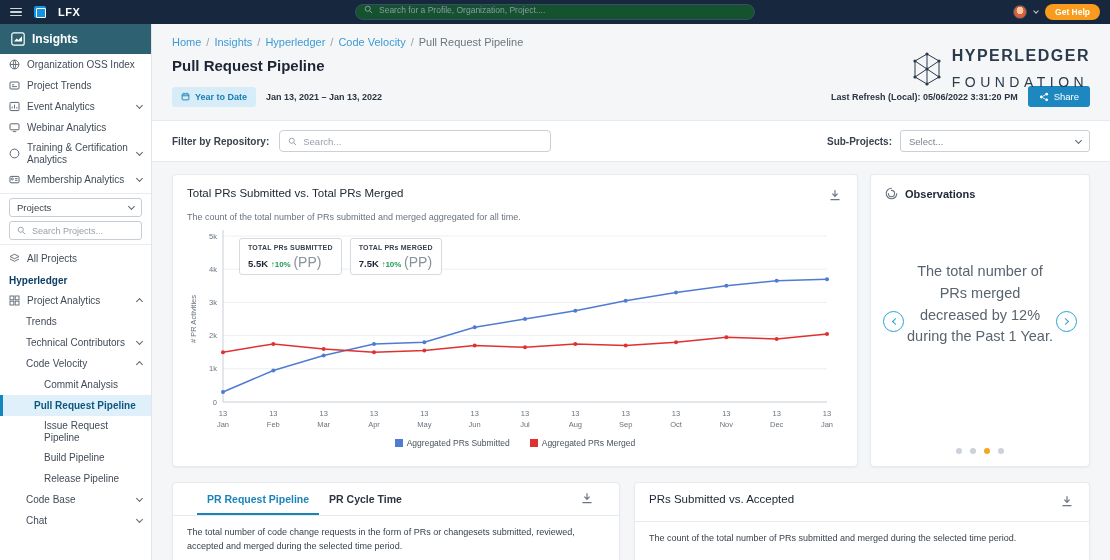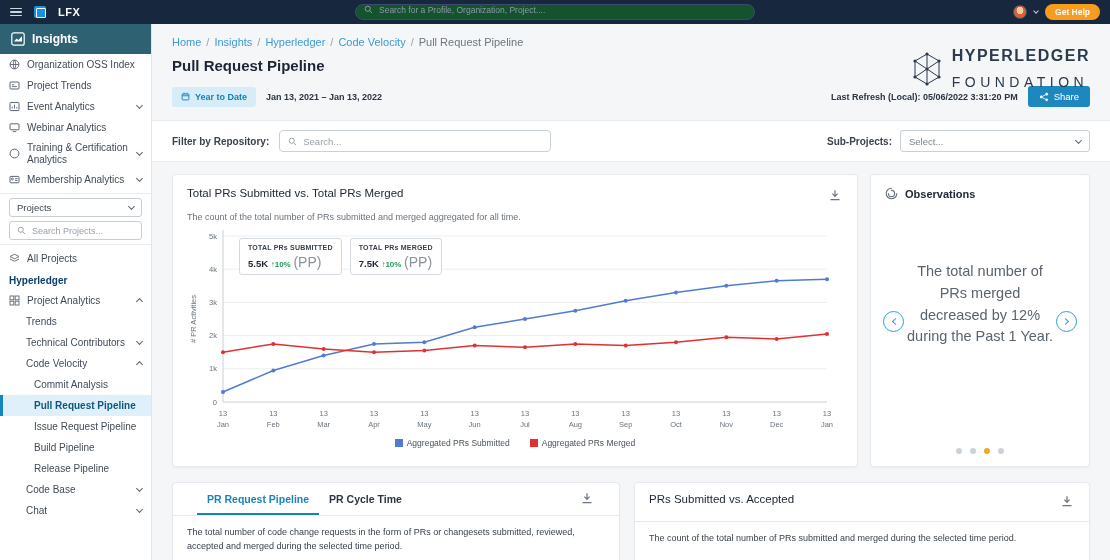--- a/index.html
+++ b/index.html
@@ -31,21 +31,21 @@
   .sb-item svg{flex:none}
   .chev{flex:none;width:5px;height:5px;border-right:1.4px solid #5b6570;border-bottom:1.4px solid #5b6570;transform:rotate(45deg);margin-top:-2px}
   .chev.up{transform:rotate(-135deg);margin-top:2px}
   .sb-divider{border-top:1px solid #e8ebef;margin:3px 0}
   .sb-select,.sb-search{margin:4px 9px;border:1px solid #c6cdd5;border-radius:3px;height:19px;display:flex;align-items:center;gap:6px;padding:0 7px;font-size:9.5px;color:#39424d;background:#fff}
   .sb-select .lbl{flex:1}
   .sb-search input{flex:1;border:none;outline:none;font-size:9px;color:#565f69;font-family:inherit;min-width:0}
   .sb-search input::placeholder{color:#98a1ab}
   .sb-org{padding:6px 9px 4px;font-size:10px;font-weight:bold;color:#0b3e66}
   .lvl2{padding-left:26px}
-  .lvl3{padding-left:34px}
+  .lvl3{padding-left:44px}
   .sb-item.active{background:#dff0fb;border-left:3px solid #1486bd;padding-left:31px;color:#0d577f;font-weight:bold}
 
   
   .main{position:absolute;left:152px;top:24px;right:0;bottom:0;overflow:hidden}
   .mhead{position:relative;padding:12px 20px 0}
   .breadcrumb{display:flex;gap:5px;font-size:11px}
   .crumb{color:#3f9ad4}
   .crumb.current{color:#6d767f}
   .crumb-sep{color:#9aa3ad}
   .page-title{margin-top:9px;font-size:15px;font-weight:bold;color:#1d2634}

